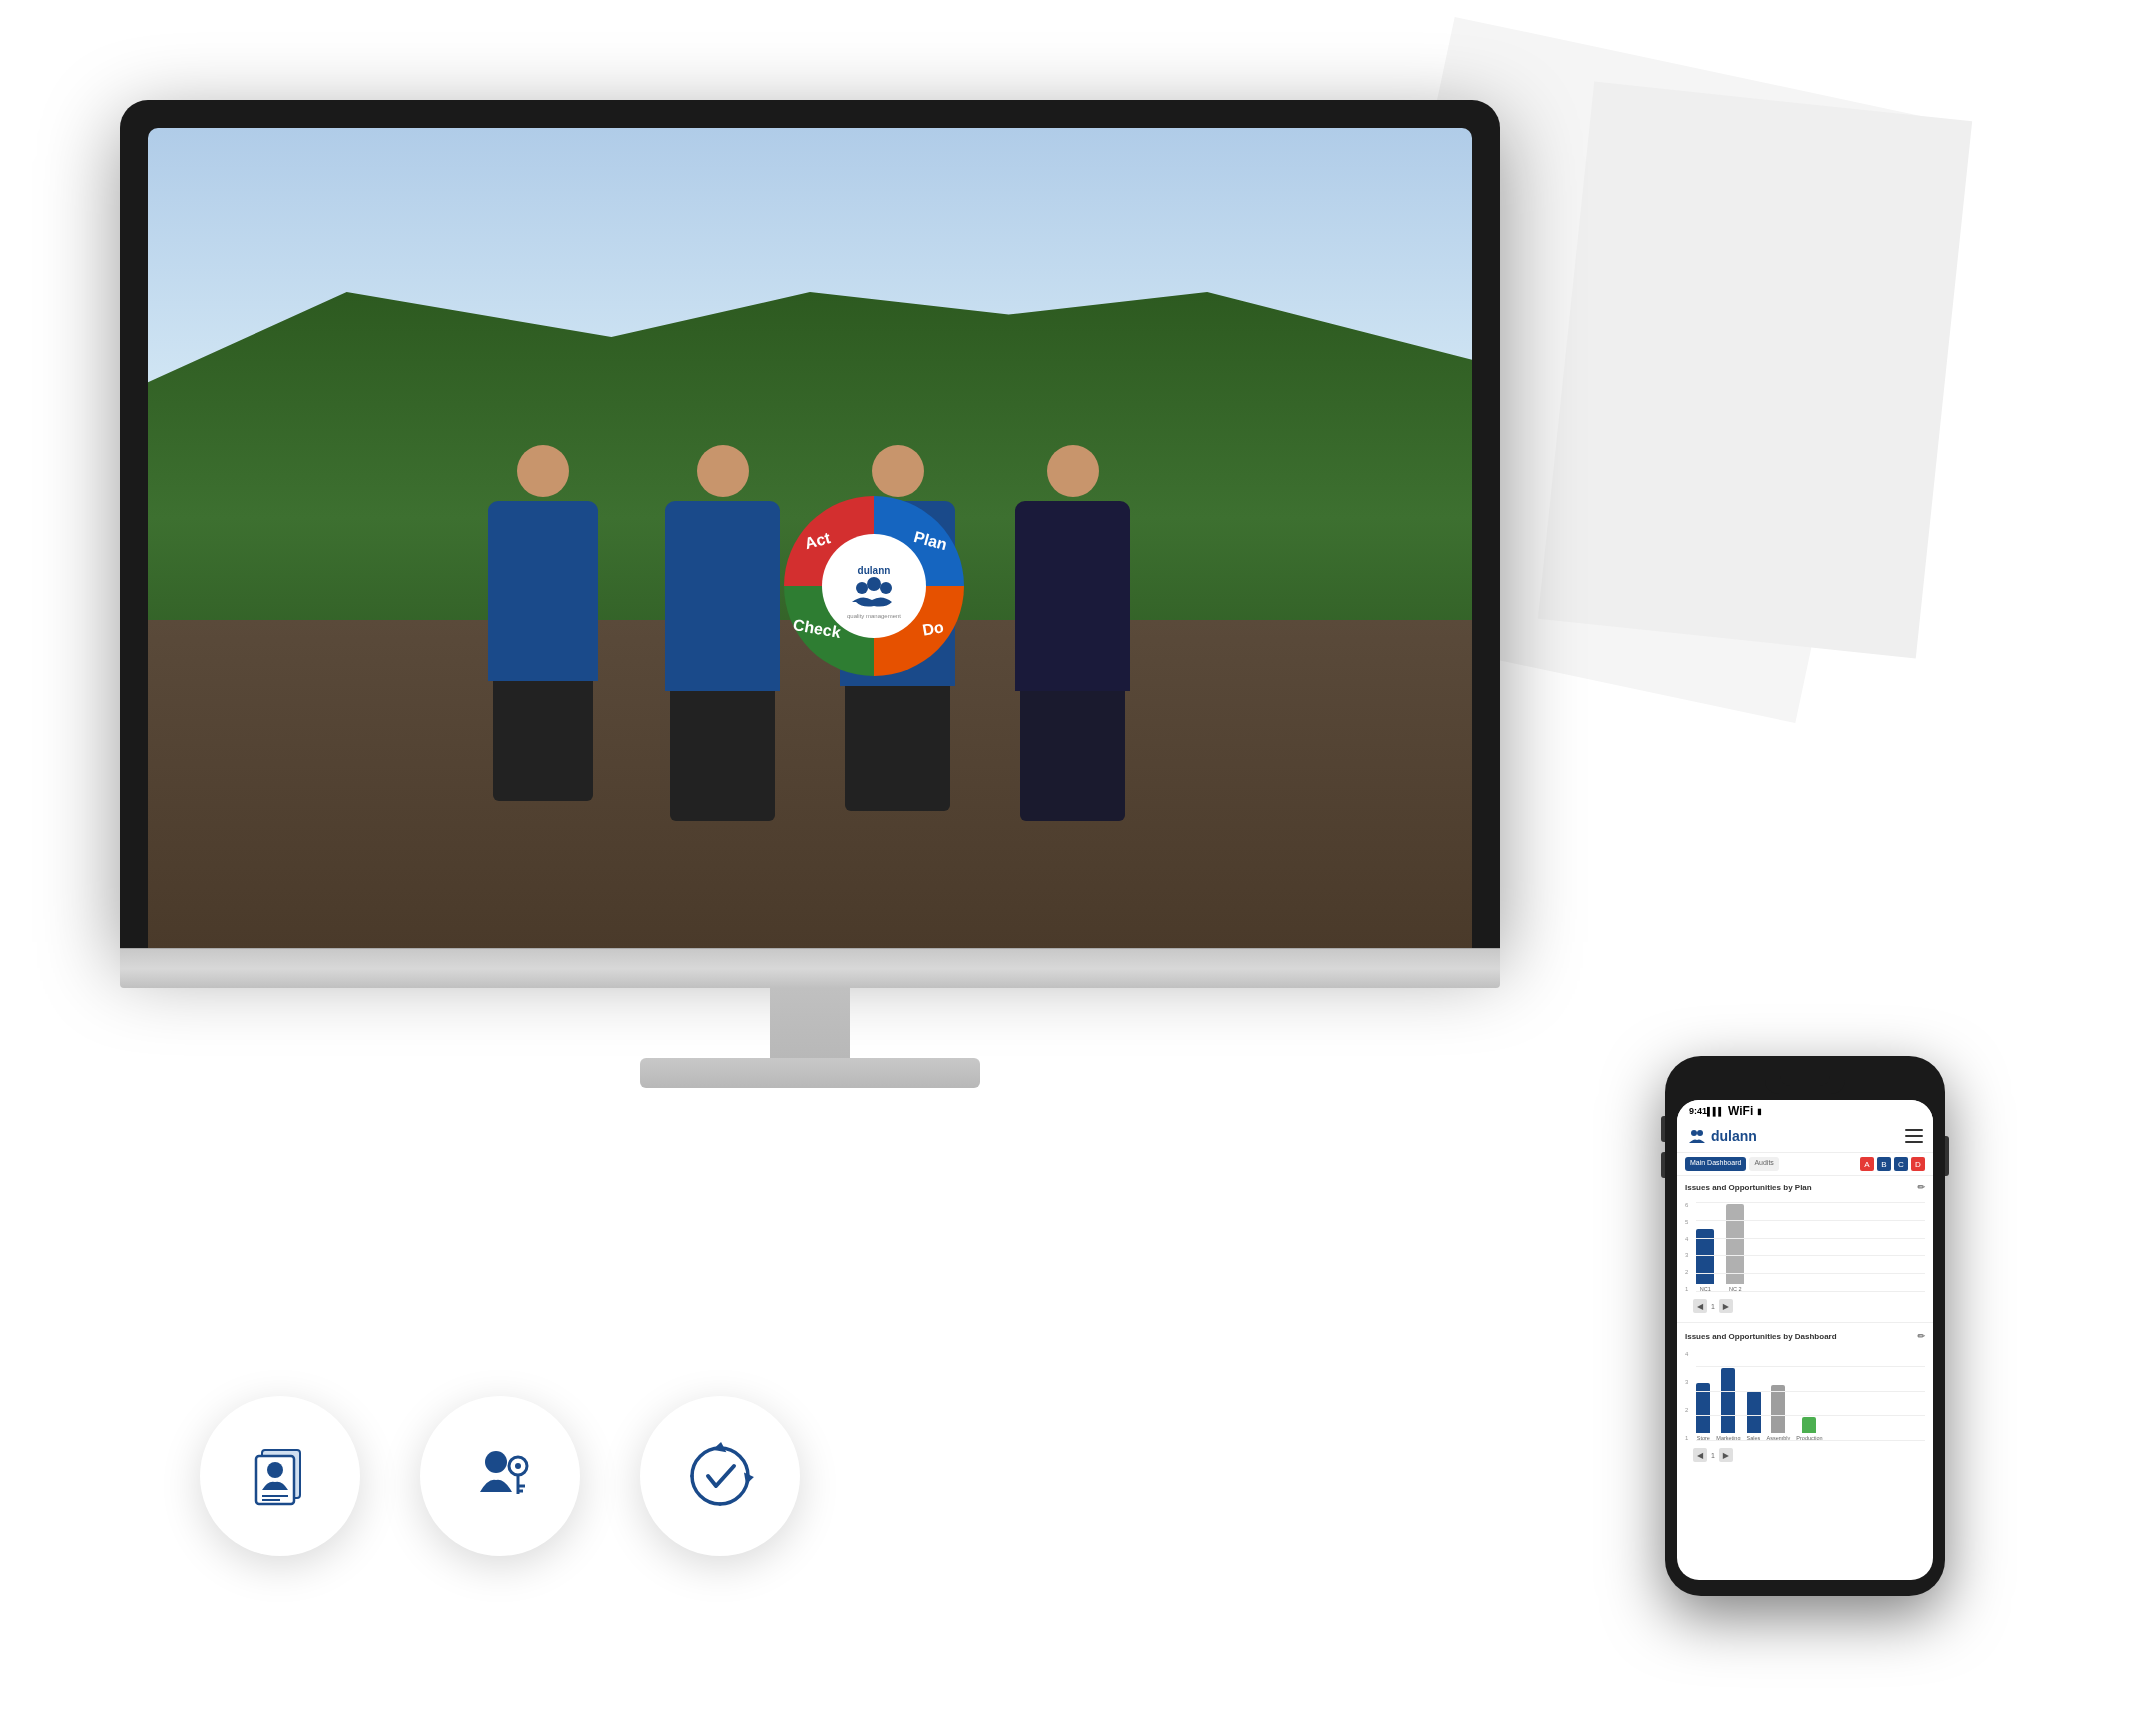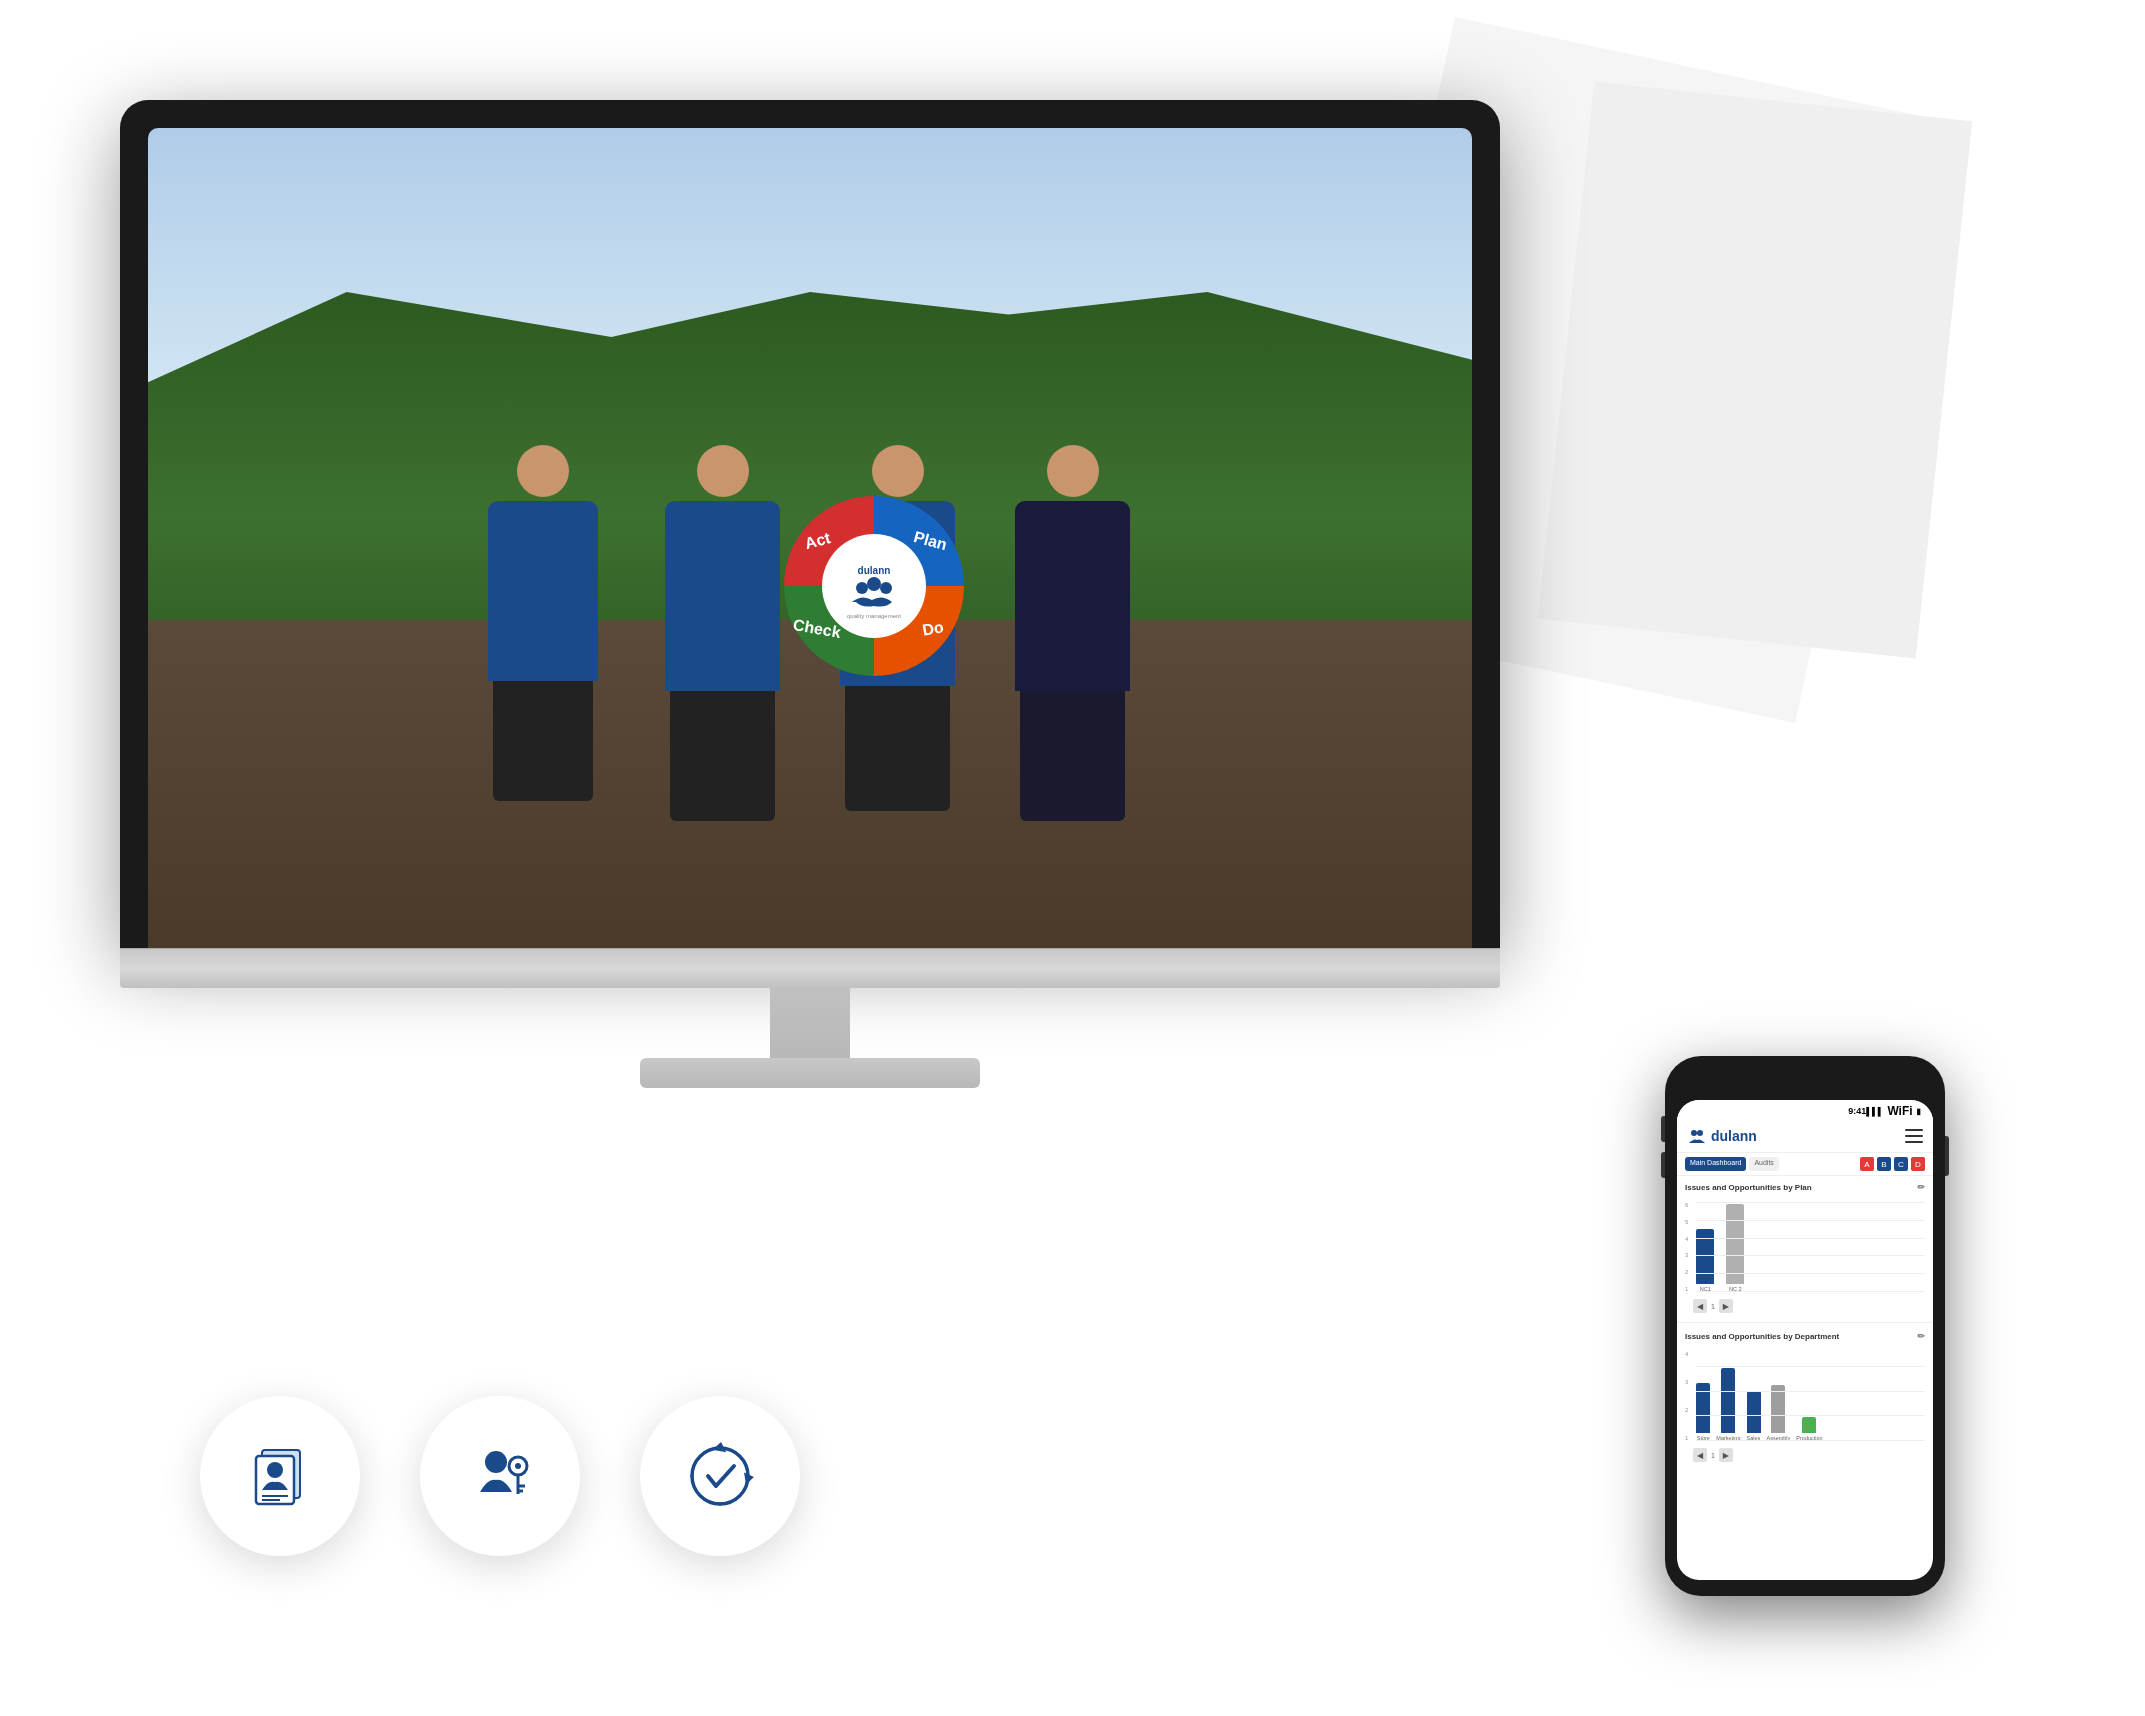--- a/index.html
+++ b/index.html
@@ -204,21 +204,21 @@
       background: #fff;
       border-radius: 22px;
       overflow: hidden;
       height: 480px;
       position: relative;
     }
 
     
     .phone-status-bar {
       display: flex;
-      justify-content: flex-end;
+      justify-content: flex-start;
       align-items: center;
       padding: 4px 12px;
       background: #fff;
       font-size: 9px;
       font-weight: 600;
       color: #000;
     }
 
     .phone-header {
       display: flex;
@@ -583,21 +583,21 @@
 
           <div class="chart-nav">
             <div class="chart-nav-btn">◀</div>
             <span class="chart-nav-num">1</span>
             <div class="chart-nav-btn">▶</div>
           </div>
         </div>
 
         <div class="phone-chart-section" style="border-top:1px solid #eee; padding-top:8px;">
           <div class="phone-chart-title">
-            <span>Issues and Opportunities by Department</span>
+            <span>Issues and Opportunities by Dashboard</span>
             <span style="font-size:9px; color:#888; cursor:pointer;">✏</span>
           </div>
           <div class="phone-bar-chart">
             <div class="y-axis">
               <div class="y-label">4</div>
               <div class="y-label">3</div>
               <div class="y-label">2</div>
               <div class="y-label">1</div>
             </div>
             <div style="flex:1; display:flex; align-items:flex-end; gap:6px; height:75px; position:relative;">

